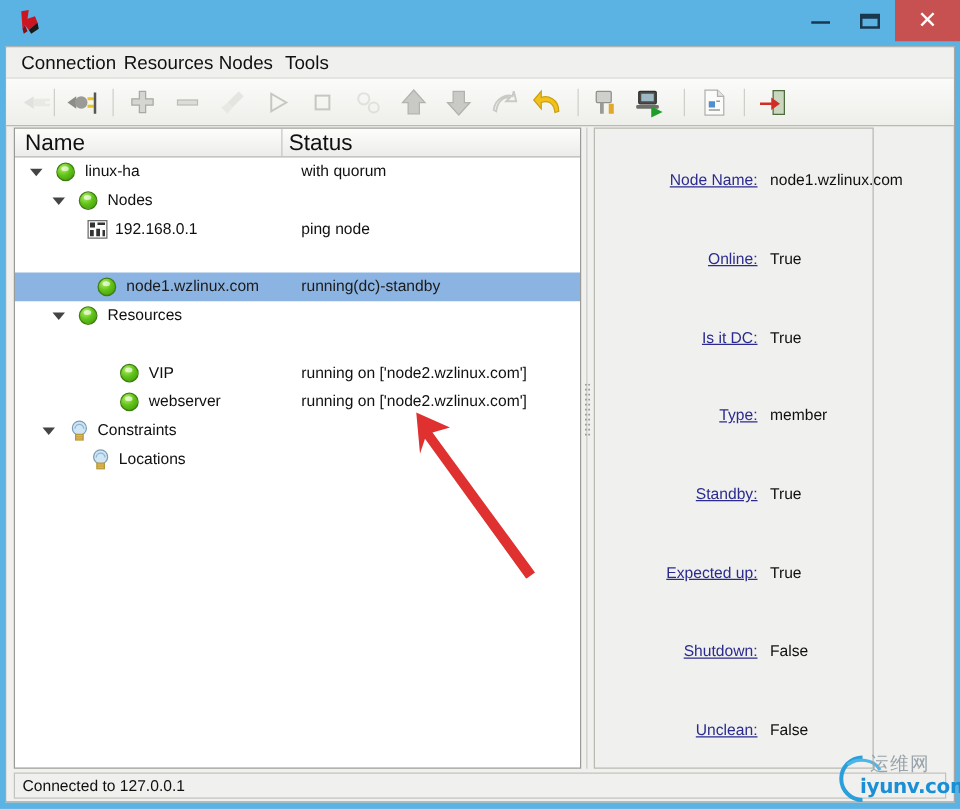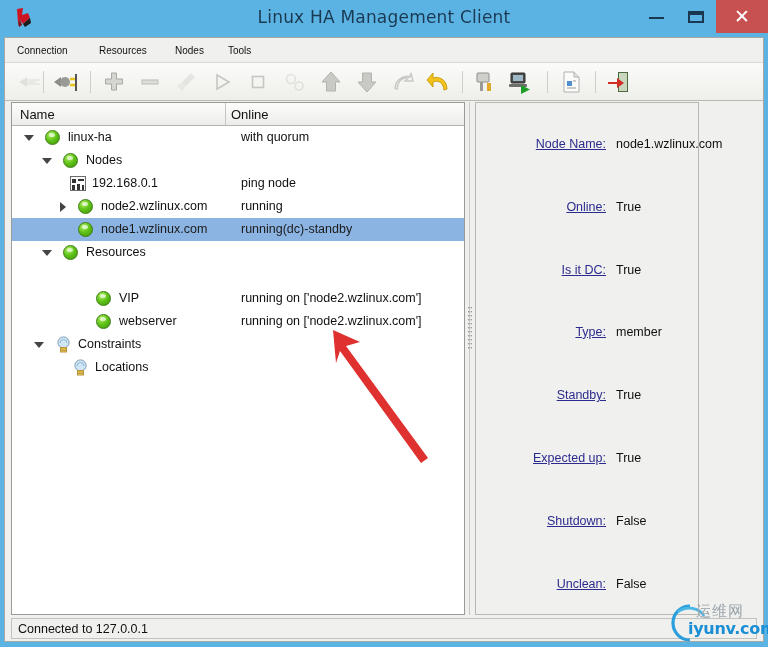--- a/index.html
+++ b/index.html
@@ -51,21 +51,21 @@
     position:absolute;left:4px;top:37px;width:760px;height:605px;
     background:#f0f0ee;border:1px solid #a7a7a3;box-sizing:border-box;
   }
   
   .menubar{
     position:absolute;left:0;top:0;width:758px;height:25px;
     background:#f0f0ee;border-bottom:1px solid #d8d8d4;box-sizing:border-box;
   }
   .menu-item{
     position:absolute;top:4px;height:18px;line-height:18px;
-    font-size:10px;color:#101010;padding:0 6px;cursor:default;
+    font-size:15px;color:#101010;padding:0 6px;cursor:default;
     font-family:"Liberation Sans", sans-serif;
   }
   
   .toolbar{
     position:absolute;left:0;top:25px;width:758px;height:38px;
     background:linear-gradient(#fbfbfa,#eeeeea);
     border-bottom:1px solid #b9b9b4;box-sizing:border-box;
   }
   .tb{
     position:absolute;top:5px;width:28px;height:28px;cursor:default;
@@ -79,21 +79,21 @@
     background:#ffffff;border:1px solid #9a9a96;box-sizing:border-box;
     overflow:hidden;
   }
   .treehdr{
     position:absolute;left:0;top:0;width:452px;height:23px;
     background:linear-gradient(#fdfdfc,#ececea);
     border-bottom:1px solid #b4b4b0;box-sizing:border-box;
   }
   .hcell{
     position:absolute;top:3px;height:17px;line-height:17px;
-    font-size:13px;color:#101010;cursor:default;
+    font-size:18px;color:#101010;cursor:default;
   }
   .hsep{position:absolute;left:213px;top:0;width:1px;height:22px;background:#c6c6c2;}
   .rows{position:absolute;left:0;top:23px;width:452px;height:488px;}
   .row{
     position:absolute;left:0;width:464px;height:23px;cursor:default;
   }
   .row.sel{background:#8cb4e2;}
   .rname{
     position:absolute;top:3px;height:17px;line-height:17px;
     font-size:12.5px;color:#101010;white-space:nowrap;
@@ -189,21 +189,20 @@
 <div class="window">
 
   <div class="titlebar">
     <div class="app-icon">
       <svg width="26" height="26" viewBox="0 0 26 26">
         <path d="M7 4 L13 3 L12 10 L18 8 L20 13 L13 19 L10 15 L8 18 Z" fill="#cc1520"></path>
         <path d="M13 19 L20 13 L21 18 L15 22 Z" fill="#1a1a1a"></path>
         <path d="M8 18 L10 15 L12 20 L9 22 Z" fill="#8a0d12"></path>
       </svg>
     </div>
-    <div class="title-text">Linux HA Management Client</div>
     <div class="winbtns">
       <div class="btn-min">
           <div class="glyph"></div>
         </div>
       <div class="btn-max">
           <div class="glyph"></div>
         </div>
       <div class="btn-close">
           <div class="glyph">✕</div>
         </div>
@@ -329,21 +328,21 @@
           <rect x="15" y="5" width="8" height="18" fill="#c9d7bf"></rect>
           <path d="M4 14 h9 v-4 l7 5 l-7 5 v-4 h-9 z" fill="#d12d24"></path>
         </svg>
       </div>
     </div>
 
     <div class="leftpane">
       <div class="treehdr">
         <div class="hcell" style="left:8px">Name</div>
         <div class="hsep"></div>
-        <div class="hcell" style="left:219px">Online</div>
+        <div class="hcell" style="left:219px">Status</div>
       </div>
       <div class="rows">
 
         <div class="row" style="top:0px">
           <div class="twisty open" style="left:12px"></div>
           <div class="ball" style="left:33px"></div>
           <div class="rname" style="left:56px">linux-ha</div>
           <div class="rstat">with quorum</div>
         </div>
 
@@ -361,26 +360,20 @@
               <rect x="7" y="1" width="6" height="2" fill="#333"></rect>
               <rect x="1" y="7" width="3" height="5" fill="#333"></rect>
               <rect x="6" y="6" width="3" height="6" fill="#333"></rect>
               <rect x="11" y="7" width="2" height="5" fill="#333"></rect>
             </svg>
           </div>
           <div class="rname" style="left:80px">192.168.0.1</div>
           <div class="rstat">ping node</div>
         </div>
 
-        <div class="row" style="top:69px">
-          <div class="twisty closed" style="left:48px"></div>
-          <div class="ball" style="left:66px"></div>
-          <div class="rname" style="left:89px">node2.wzlinux.com</div>
-          <div class="rstat">running</div>
-        </div>
 
         <div class="row sel" style="top:92px">
           <div class="ball" style="left:66px"></div>
           <div class="rname" style="left:89px">node1.wzlinux.com</div>
           <div class="rstat">running(dc)-standby</div>
         </div>
 
         <div class="row" style="top:115px">
           <div class="twisty open" style="left:30px"></div>
           <div class="ball" style="left:51px"></div>

